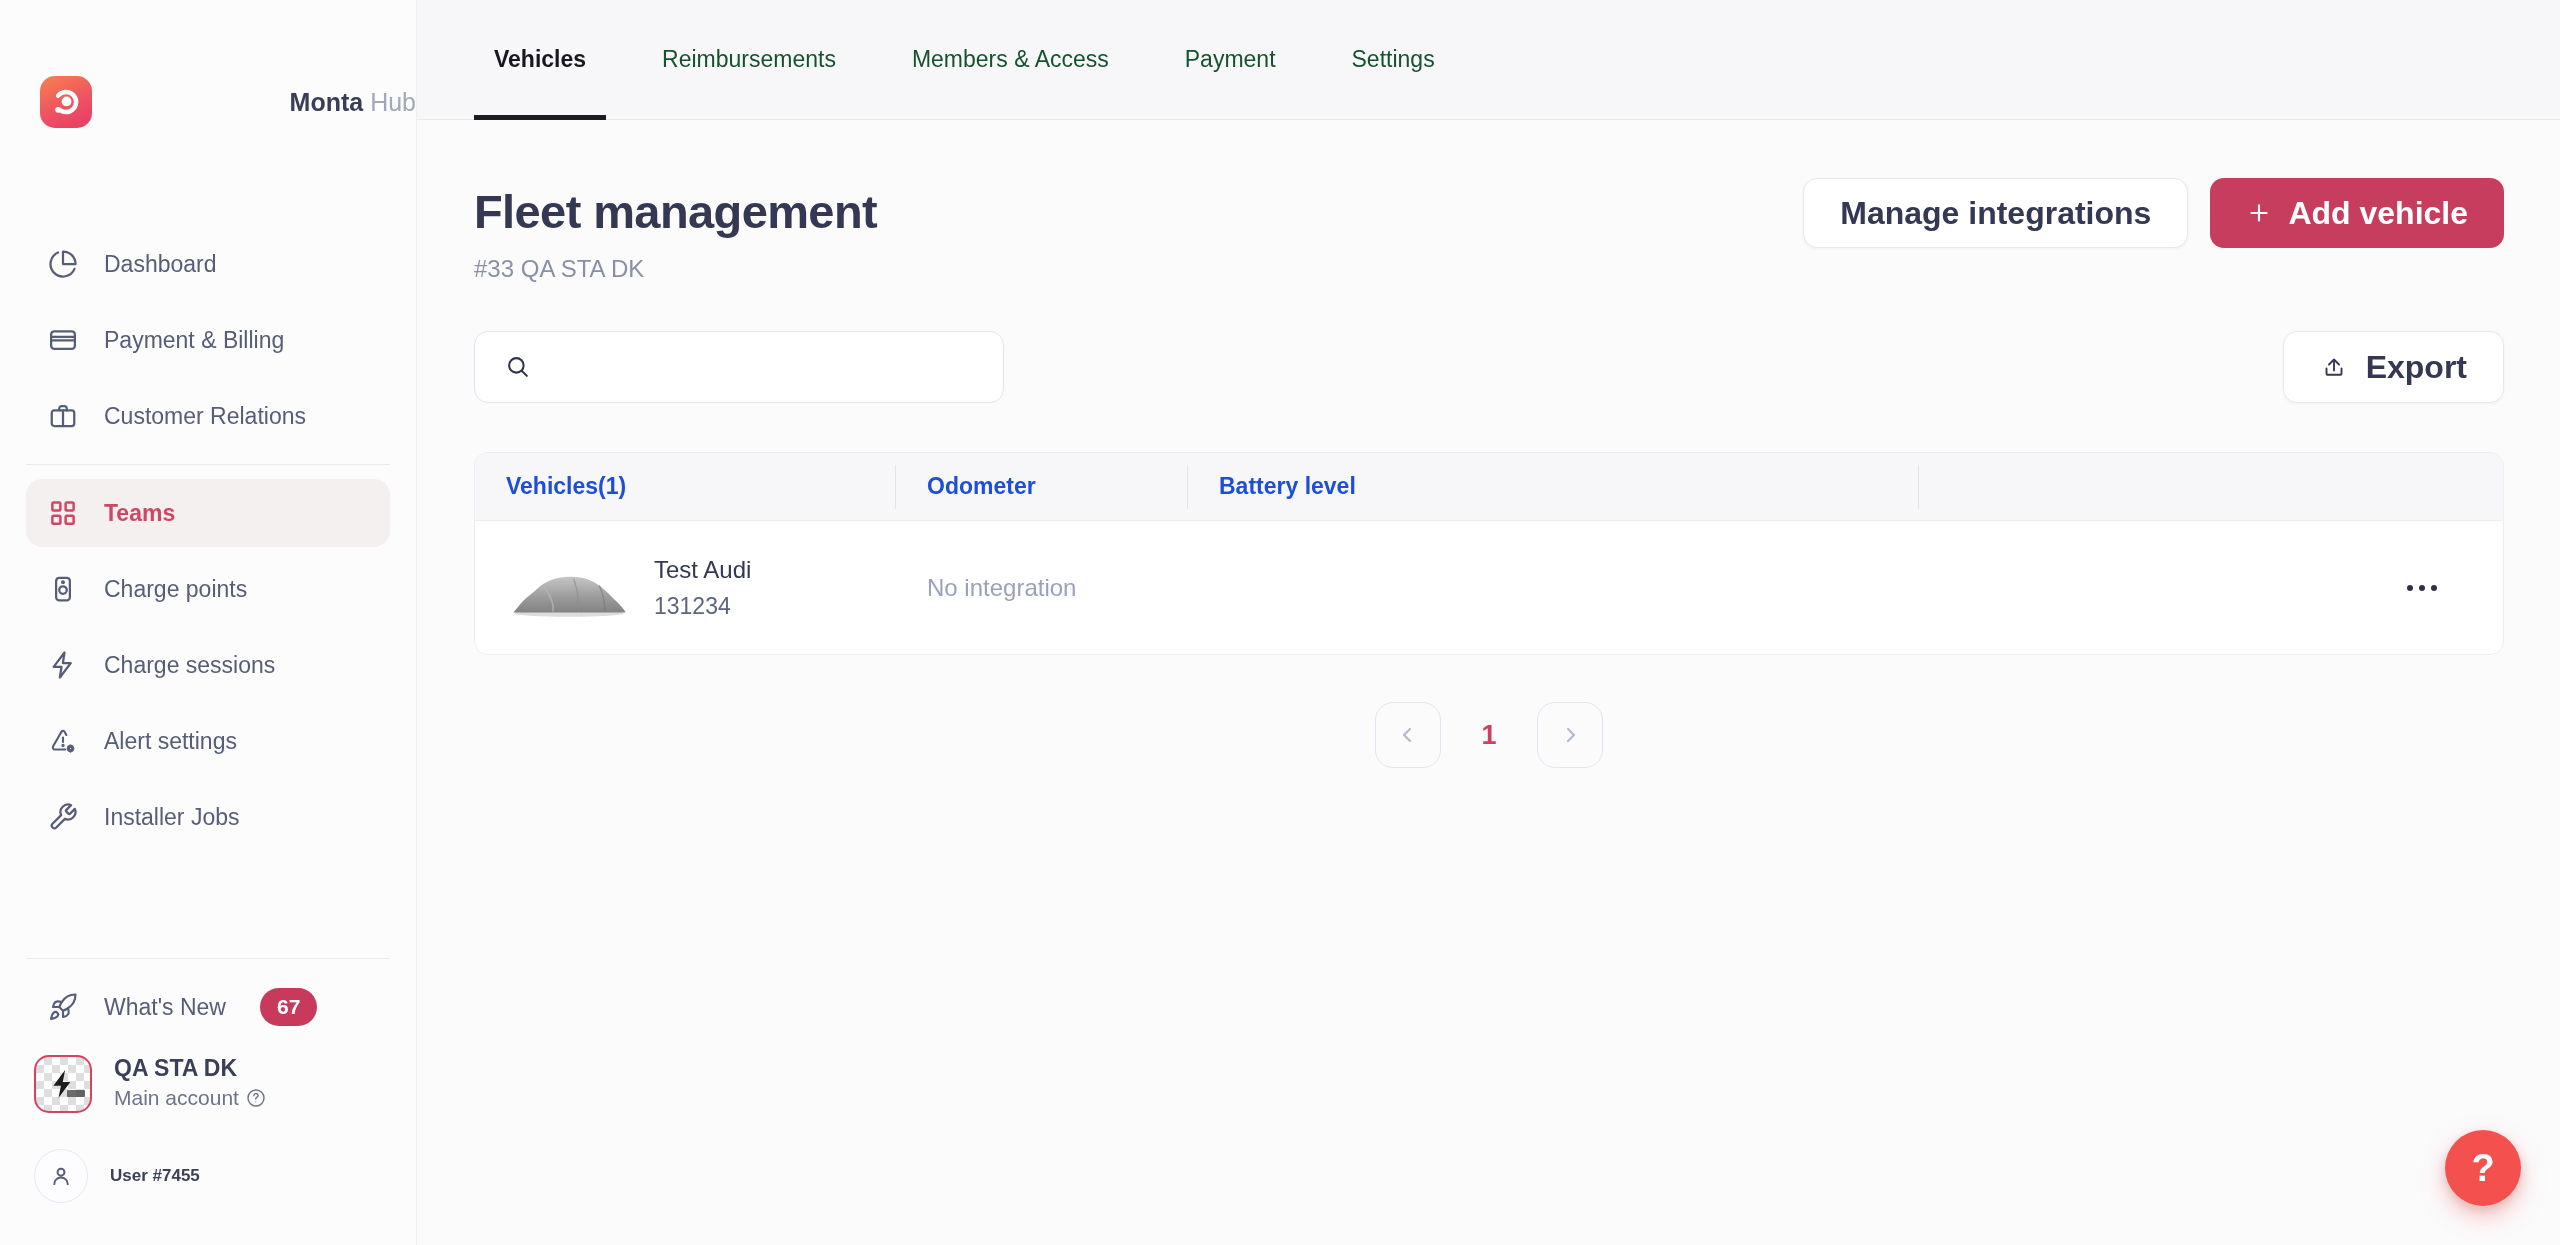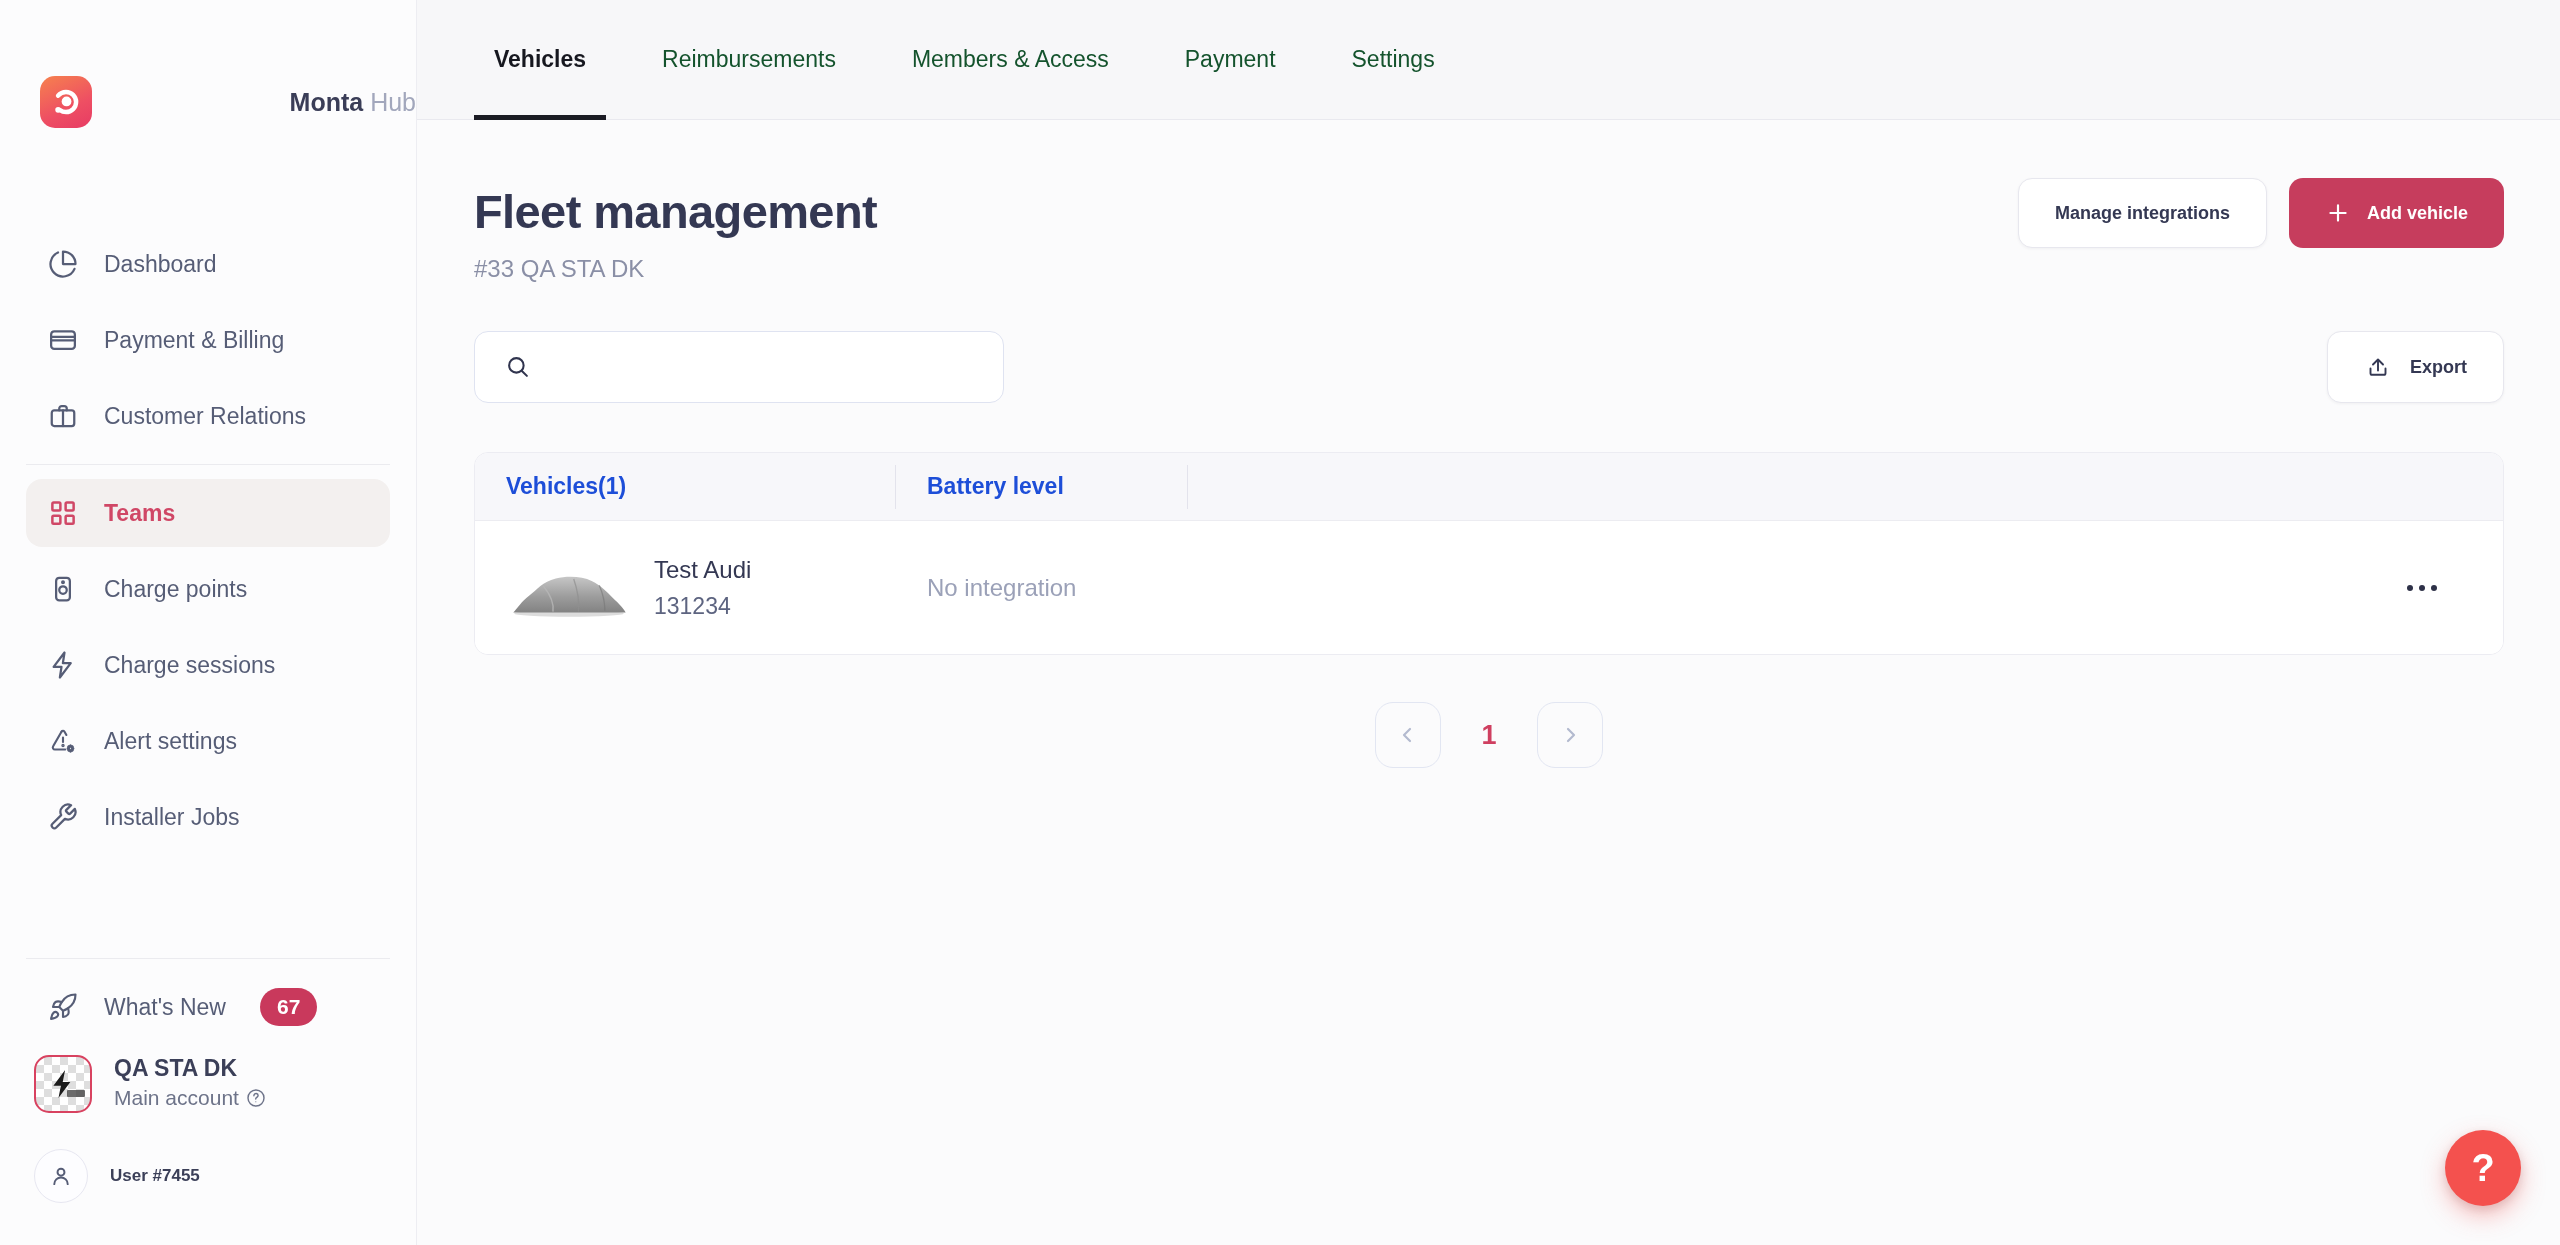--- a/index.html
+++ b/index.html
@@ -71,21 +71,21 @@
   .tab.active { color:#16171f; font-weight:700; }
   .tab.active::after { content:""; position:absolute; left:0; right:0; bottom:-1px; height:5px; background:#1b1c24; }
 
   .content { padding:0 56px 0 57px; }
   .page-header { margin-top:64px; display:flex; justify-content:space-between; align-items:flex-start; }
   .page-title { font-size:47px; font-weight:700; color:#343853; letter-spacing:-0.6px; margin:0; }
   .page-subtitle { margin-top:16px; font-size:24px; color:#8a8fa6; }
   .header-buttons { display:flex; gap:22px; margin-top:-6px; }
   .btn {
     height:70px; display:inline-flex; align-items:center; justify-content:center;
-    border-radius:14px; font-size:18px; font-weight:600; cursor:pointer; white-space:nowrap;
+    border-radius:14px; font-size:32px; font-weight:600; cursor:pointer; white-space:nowrap;
   }
   .btn-secondary { background:#fff; border:1px solid #e7e7ee; color:#343853; padding:0 36px; box-shadow:0 1px 3px rgba(40,40,60,.05); }
   .btn-primary { background:#c63d5d; color:#fff; border:none; padding:0 36px; gap:16px; font-weight:700; }
 
   .toolbar { margin-top:48px; display:flex; justify-content:space-between; align-items:center; }
   .search-box {
     width:530px; height:72px; background:#fff; border:1px solid #dfe3f1; border-radius:14px;
     display:flex; align-items:center; gap:20px; padding:0 16px 0 30px;
   }
   .search-box input { border:none; outline:none; font-size:24px; color:#343853; flex:1; background:transparent; font-family:inherit; }
@@ -329,20 +329,21 @@
             <path d="M6.5 15.5v4.7a1.6 1.6 0 0 0 1.6 1.6h11.8a1.6 1.6 0 0 0 1.6-1.6v-4.7"></path>
           </svg>
         </span>
         <span>Export</span>
       </button>
     </div>
 
     <div class="table-card">
       <div class="thead">
         <div class="th">Vehicles(1)</div>
+        <div class="th">Odometer</div>
         <div class="th">Battery level</div>
         <div class="th last"></div>
       </div>
       <div class="trow">
         <div class="vehicle-cell">
           <span>
             <svg width="126" height="68" viewBox="0 0 130 72">
               <defs>
                 <linearGradient id="carg" x1="0" y1="0" x2="0" y2="1">
                   <stop offset="0" stop-color="#c6c6c6"></stop>

